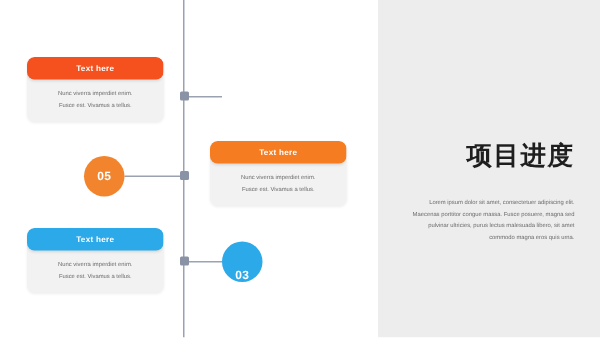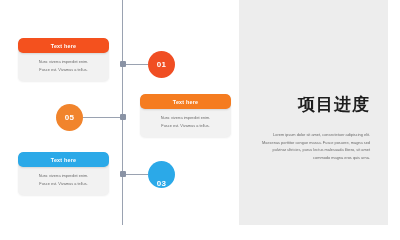--- a/index.html
+++ b/index.html
@@ -6,21 +6,21 @@
   html,body { width:400px; height:225px; overflow:hidden; }
   body {
     font-family:"Liberation Sans","DejaVu Sans",sans-serif;
     background:#ffffff;
     position:relative;
   }
   #slide { position:absolute; inset:0; width:400px; height:225px; background:#fff; }
 
   
   .right-panel {
-    position:absolute; left:239px; top:0; width:149px; height:225px;
+    position:absolute; left:252px; top:0; width:149px; height:225px;
     background:#ededed;
   }
   .panel-title {
     position:absolute; right:18px; top:96px;
     font-size:17px; font-weight:bold; color:#1e1e1e;
     letter-spacing:1px; line-height:1;
     font-family:"DejaVu Sans","Liberation Sans",sans-serif;
   }
   .panel-body {
     position:absolute; right:18px; top:131px; width:110px;
@@ -91,23 +91,20 @@
 
   <div class="card" style="left:18px; top:38px;">
     <div class="card-head" style="background:#f4511e;">
       <span>Text here</span>
     </div>
     <div class="card-body">
       <div>Nunc viverra imperdiet enim.</div>
       <div>Fusce est. Vivamus a tellus.</div>
     </div>
   </div>
-  <div class="num-circle" style="left:148px; top:51px; background:#f04e23;">
-    <span>01</span>
-  </div>
 
   <div class="card" style="left:140px; top:94px;">
     <div class="card-head" style="background:#f57c20;">
       <span>Text here</span>
     </div>
     <div class="card-body">
       <div>Nunc viverra imperdiet enim.</div>
       <div>Fusce est. Vivamus a tellus.</div>
     </div>
   </div>

